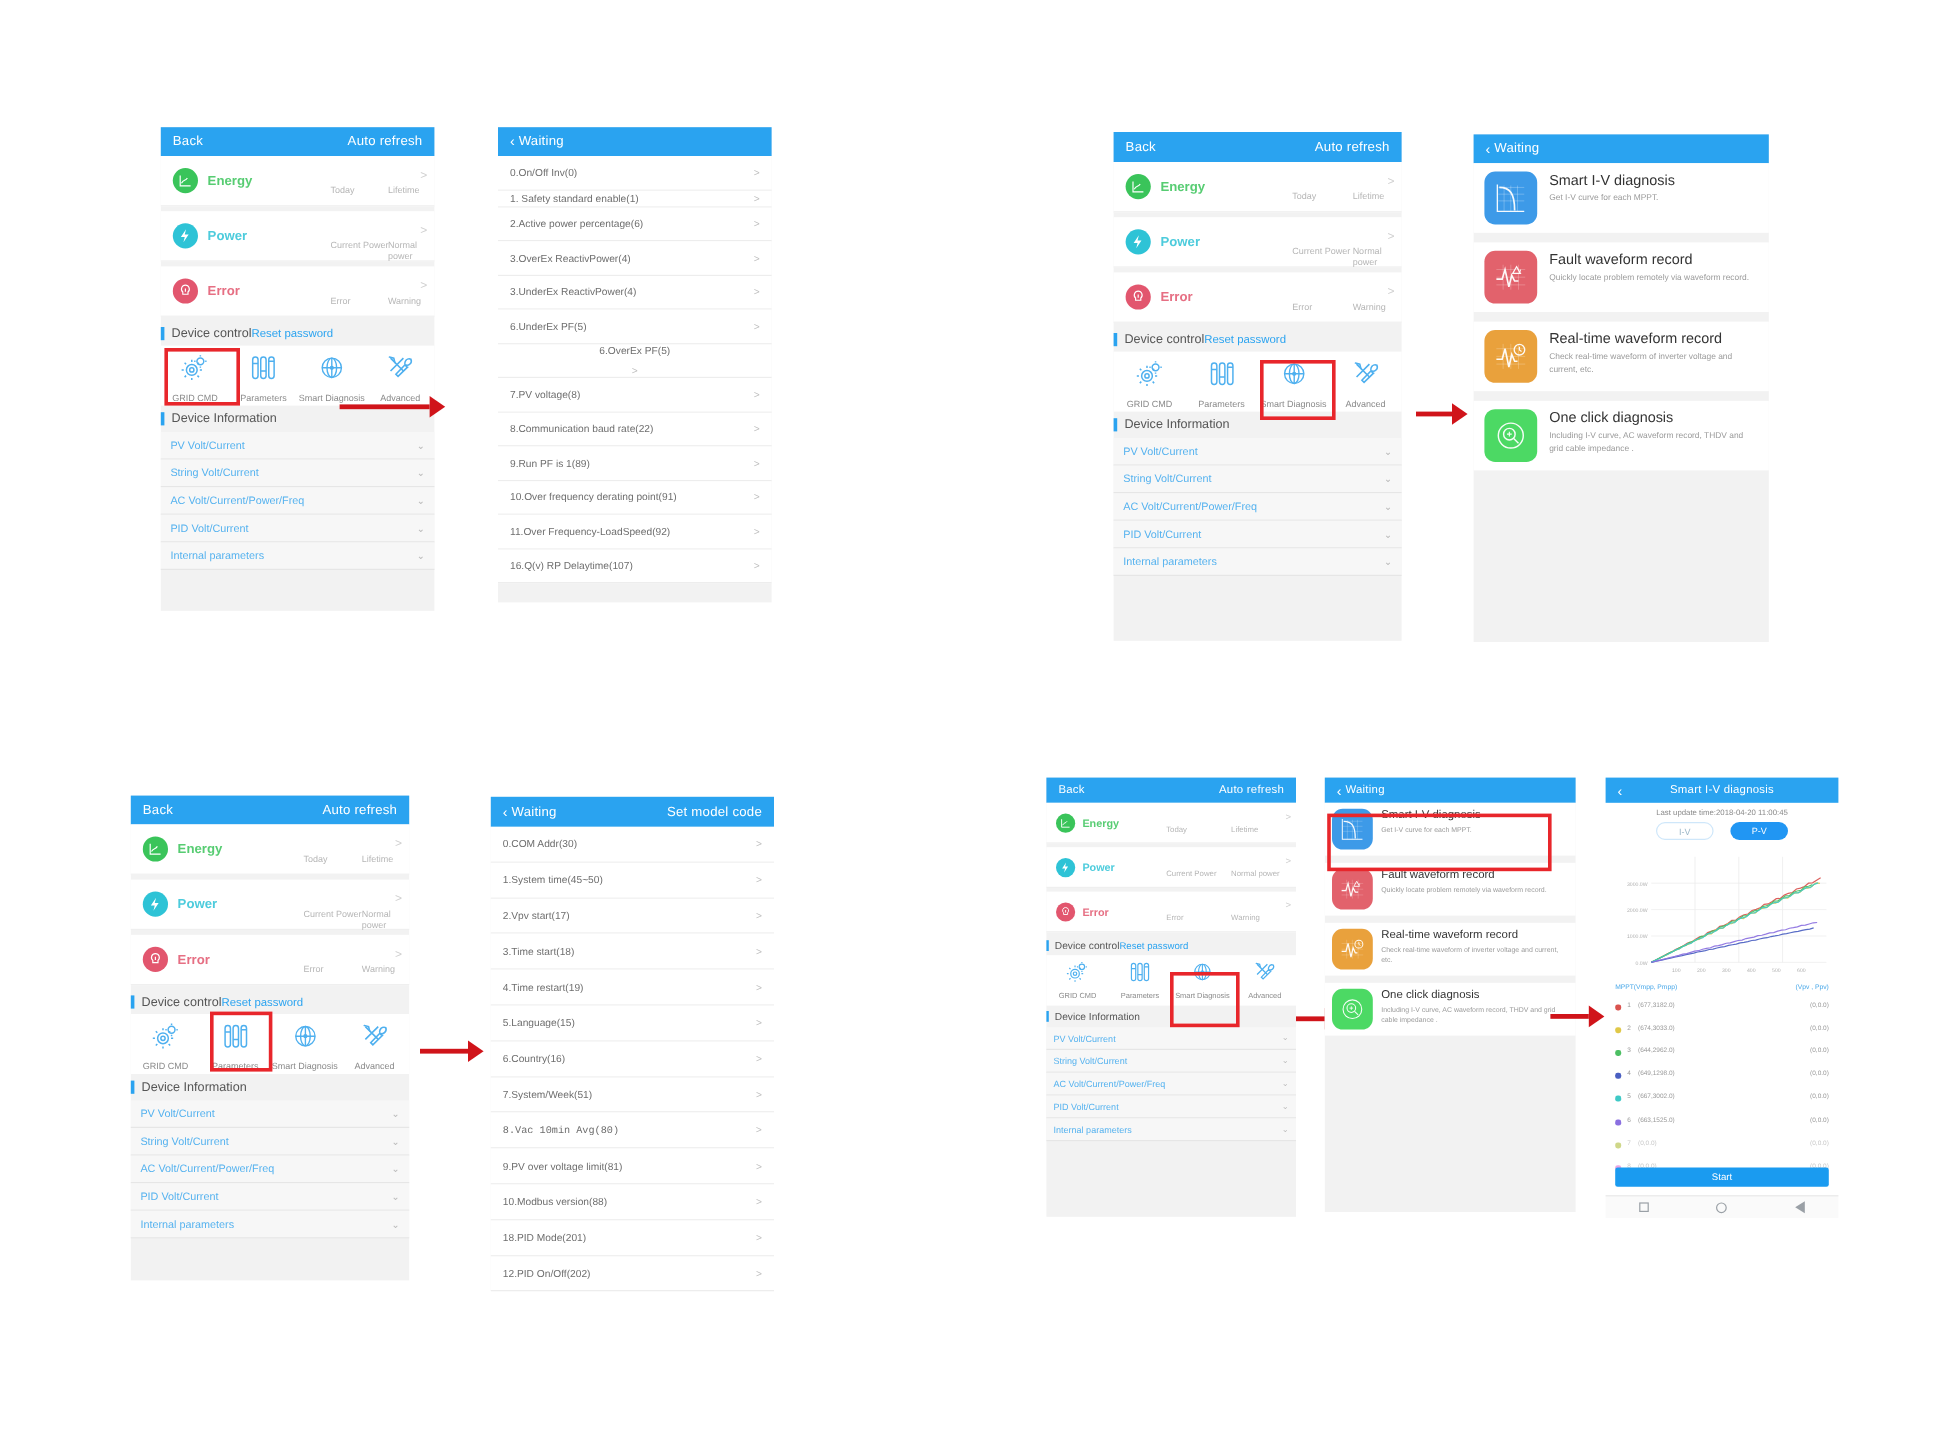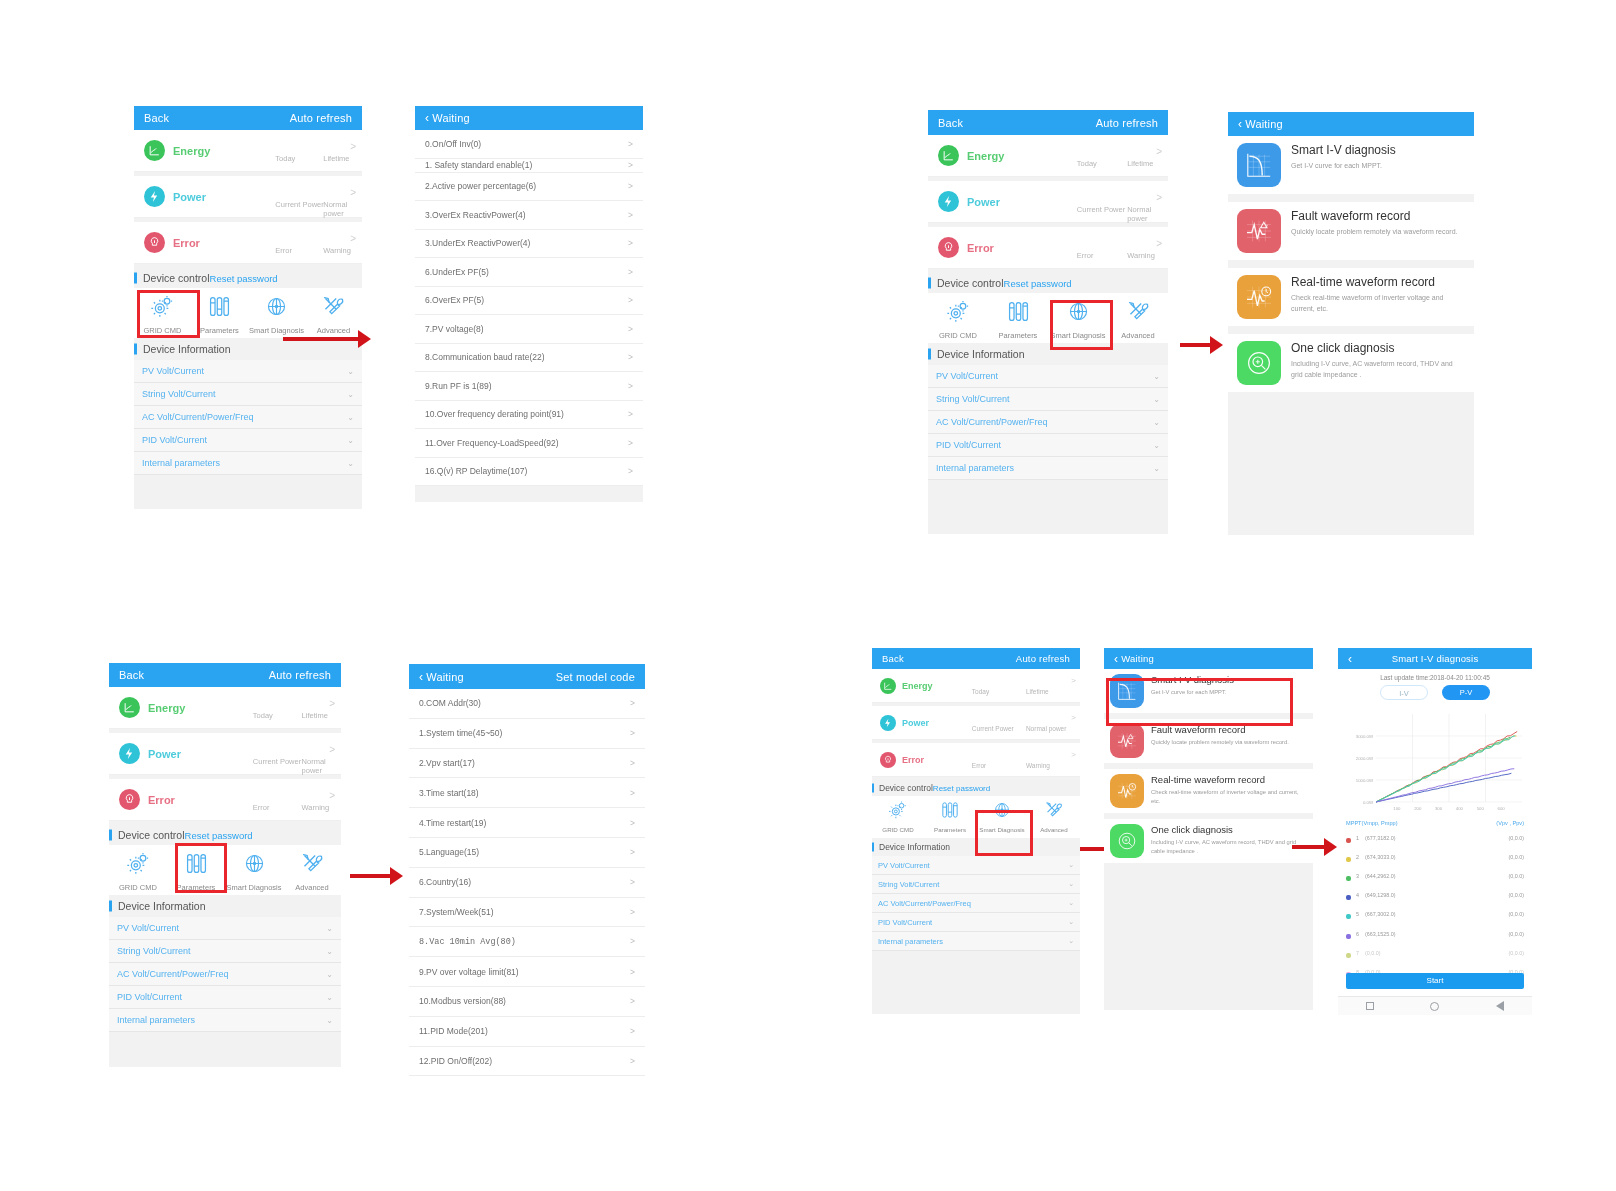--- a/index.html
+++ b/index.html
@@ -237,21 +237,21 @@
         <span class="caret" style="font-size:8.5px;">&gt;</span>
       </div>
       <div class="listrow" style="height: 28.5px; font-size: 8.5px; padding: 0px 10px;">
         <span>3.UnderEx ReactivPower(4)</span>
         <span class="caret" style="font-size:8.5px;">&gt;</span>
       </div>
       <div class="listrow" style="height: 28.5px; font-size: 8.5px; padding: 0px 10px;">
         <span>6.UnderEx PF(5)</span>
         <span class="caret" style="font-size:8.5px;">&gt;</span>
       </div>
-      <div class="listrow" style="height: 28.5px; font-size: 8.5px; padding: 0px 10px;">
+      <div class="listrow" style="height: 28.5px; font-size: 8.5px; padding: 0px 10px; flex-direction: column;">
         <span>6.OverEx PF(5)</span>
         <span class="caret" style="font-size:8.5px;">&gt;</span>
       </div>
       <div class="listrow" style="height: 28.5px; font-size: 8.5px; padding: 0px 10px;">
         <span>7.PV voltage(8)</span>
         <span class="caret" style="font-size:8.5px;">&gt;</span>
       </div>
       <div class="listrow" style="height: 28.5px; font-size: 8.5px; padding: 0px 10px;">
         <span>8.Communication baud rate(22)</span>
         <span class="caret" style="font-size:8.5px;">&gt;</span>
@@ -634,21 +634,21 @@
       </div>
       <div class="listrow" style="height: 29.8px; font-size: 8.5px; padding: 0px 10px;">
         <span>9.PV over voltage limit(81)</span>
         <span class="caret" style="font-size:8.5px;">&gt;</span>
       </div>
       <div class="listrow" style="height: 29.8px; font-size: 8.5px; padding: 0px 10px;">
         <span>10.Modbus version(88)</span>
         <span class="caret" style="font-size:8.5px;">&gt;</span>
       </div>
       <div class="listrow" style="height: 29.8px; font-size: 8.5px; padding: 0px 10px;">
-        <span>11.PID Mode(201)</span>
+        <span>18.PID Mode(201)</span>
         <span class="caret" style="font-size:8.5px;">&gt;</span>
       </div>
       <div class="listrow" style="height: 29.8px; font-size: 8.5px; padding: 0px 10px;">
         <span>12.PID On/Off(202)</span>
         <span class="caret" style="font-size:8.5px;">&gt;</span>
       </div>
     </div>
 </div>
 
 <div class="phone" style="left:872px; top:648px; width:208px; height:366px;">

